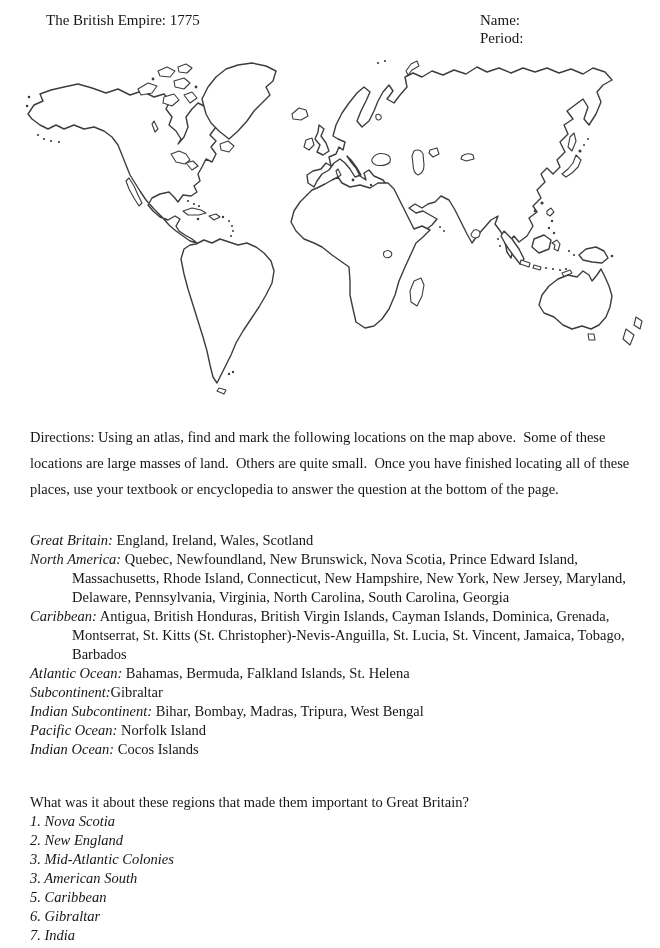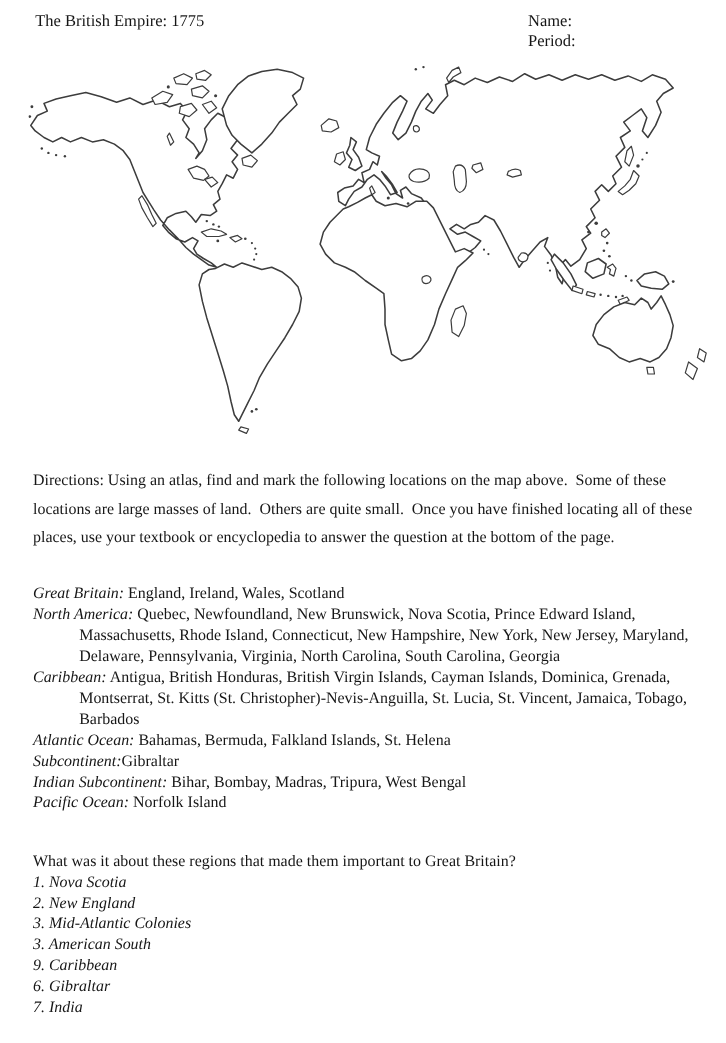--- a/index.html
+++ b/index.html
@@ -2,21 +2,21 @@
 <html><head>
 <meta charset="utf-8">
 <style>
   html,body{margin:0;padding:0;background:#ffffff;}
   .page{
     position:relative;width:660px;height:948px;overflow:hidden;
     background:#ffffff;color:#161616;
     font-family:"Liberation Serif","DejaVu Serif",serif;
     font-size:14.5px;
   }
-  .header{display:flex;align-items:flex-start;padding:11px 28px 0 32px;font-size:15px;line-height:18px;justify-content:space-between;}
+  .header{display:flex;align-items:flex-start;padding:11px 28px 0 46px;font-size:15px;line-height:18px;justify-content:space-between;}
   .doc-title{white-space:nowrap;}
   .id-block{margin-left:auto;width:152px;}
   .id-line{line-height:18px;}
   .map-wrap{margin:12px 0 0 26px;width:632px;height:340px;}
   .map-wrap svg{display:block;width:632px;height:340px;}
   .outline{fill:#ffffff;stroke:#3d3d3d;stroke-width:1.4;stroke-linejoin:round;stroke-linecap:round;}
   .thin{fill:#ffffff;stroke:#3d3d3d;stroke-width:1.1;stroke-linejoin:round;}
   .speck{fill:#3d3d3d;stroke:none;}
   .directions{margin:25px 18px 0 30px;max-width:618px;line-height:26px;white-space:pre-wrap;}
   .locations{margin-top:29px;padding:0 24px 0 30px;}
@@ -164,26 +164,27 @@
   <div class="directions">Directions: Using an atlas, find and mark the following locations on the map above.  Some of these locations are large masses of land.  Others are quite small.  Once you have finished locating all of these places, use your textbook or encyclopedia to answer the question at the bottom of the page.</div>
 
   <div class="locations">
     <div class="loc-entry"><span class="loc-label">Great Britain:</span><span> England, Ireland, Wales, Scotland</span></div>
     <div class="loc-entry"><span class="loc-label">North America:</span><span> Quebec, Newfoundland, New Brunswick, Nova Scotia, Prince Edward Island, Massachusetts, Rhode Island, Connecticut, New Hampshire, New York, New Jersey, Maryland, Delaware, Pennsylvania, Virginia, North Carolina, South Carolina, Georgia</span></div>
     <div class="loc-entry"><span class="loc-label">Caribbean:</span><span> Antigua, British Honduras, British Virgin Islands, Cayman Islands, Dominica, Grenada, Montserrat, St. Kitts (St. Christopher)-Nevis-Anguilla, St. Lucia, St. Vincent, Jamaica, Tobago, Barbados</span></div>
     <div class="loc-entry"><span class="loc-label">Atlantic Ocean:</span><span> Bahamas, Bermuda, Falkland Islands, St. Helena</span></div>
     <div class="loc-entry"><span class="loc-label">Subcontinent:</span><span>Gibraltar</span></div>
     <div class="loc-entry"><span class="loc-label">Indian Subcontinent:</span><span> Bihar, Bombay, Madras, Tripura, West Bengal</span></div>
     <div class="loc-entry"><span class="loc-label">Pacific Ocean:</span><span> Norfolk Island</span></div>
+    <div class="loc-entry"><span class="loc-label">Indian Ocean:</span><span> Cocos Islands</span></div>
   </div>
 
   <div class="question">
     <div class="q-prompt">What was it about these regions that made them important to Great Britain?</div>
     <div class="q-item">1. Nova Scotia</div>
     <div class="q-item">2. New England</div>
     <div class="q-item">3. Mid-Atlantic Colonies</div>
     <div class="q-item">3. American South</div>
-    <div class="q-item">9. Caribbean</div>
+    <div class="q-item">5. Caribbean</div>
     <div class="q-item">6. Gibraltar</div>
     <div class="q-item">7. India</div>
   </div>
 
 </div>
 
 </body></html>

